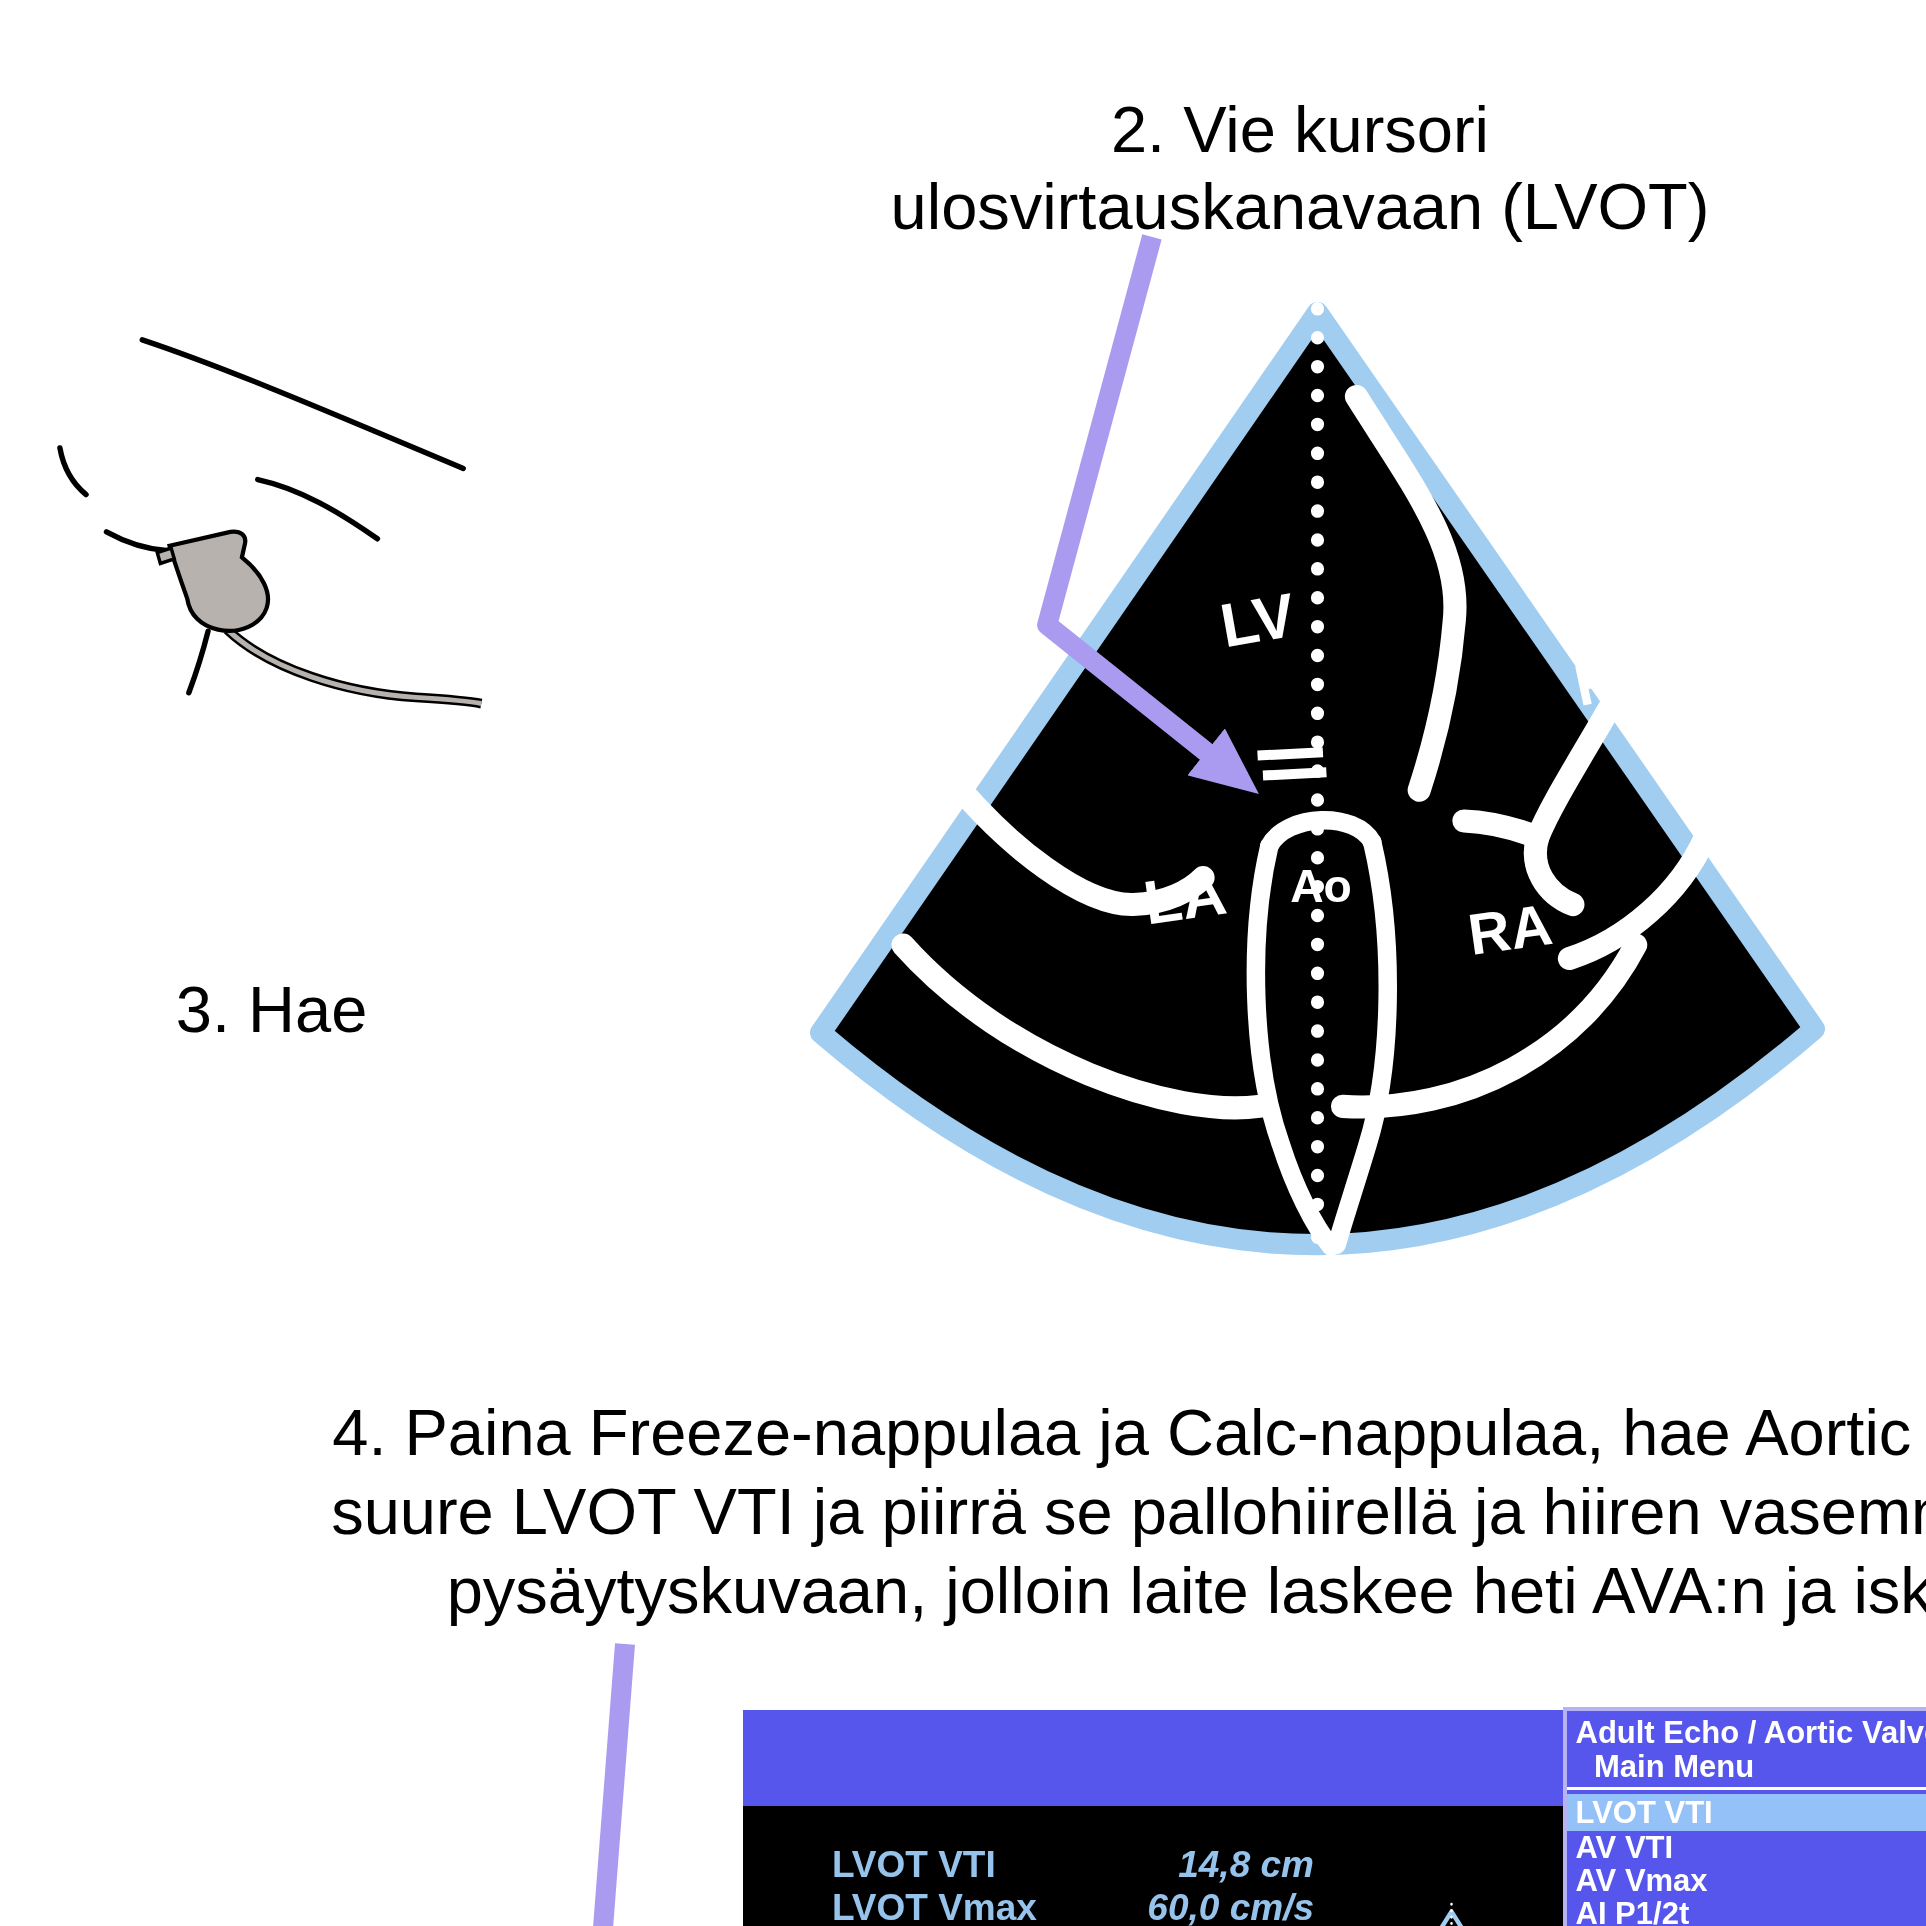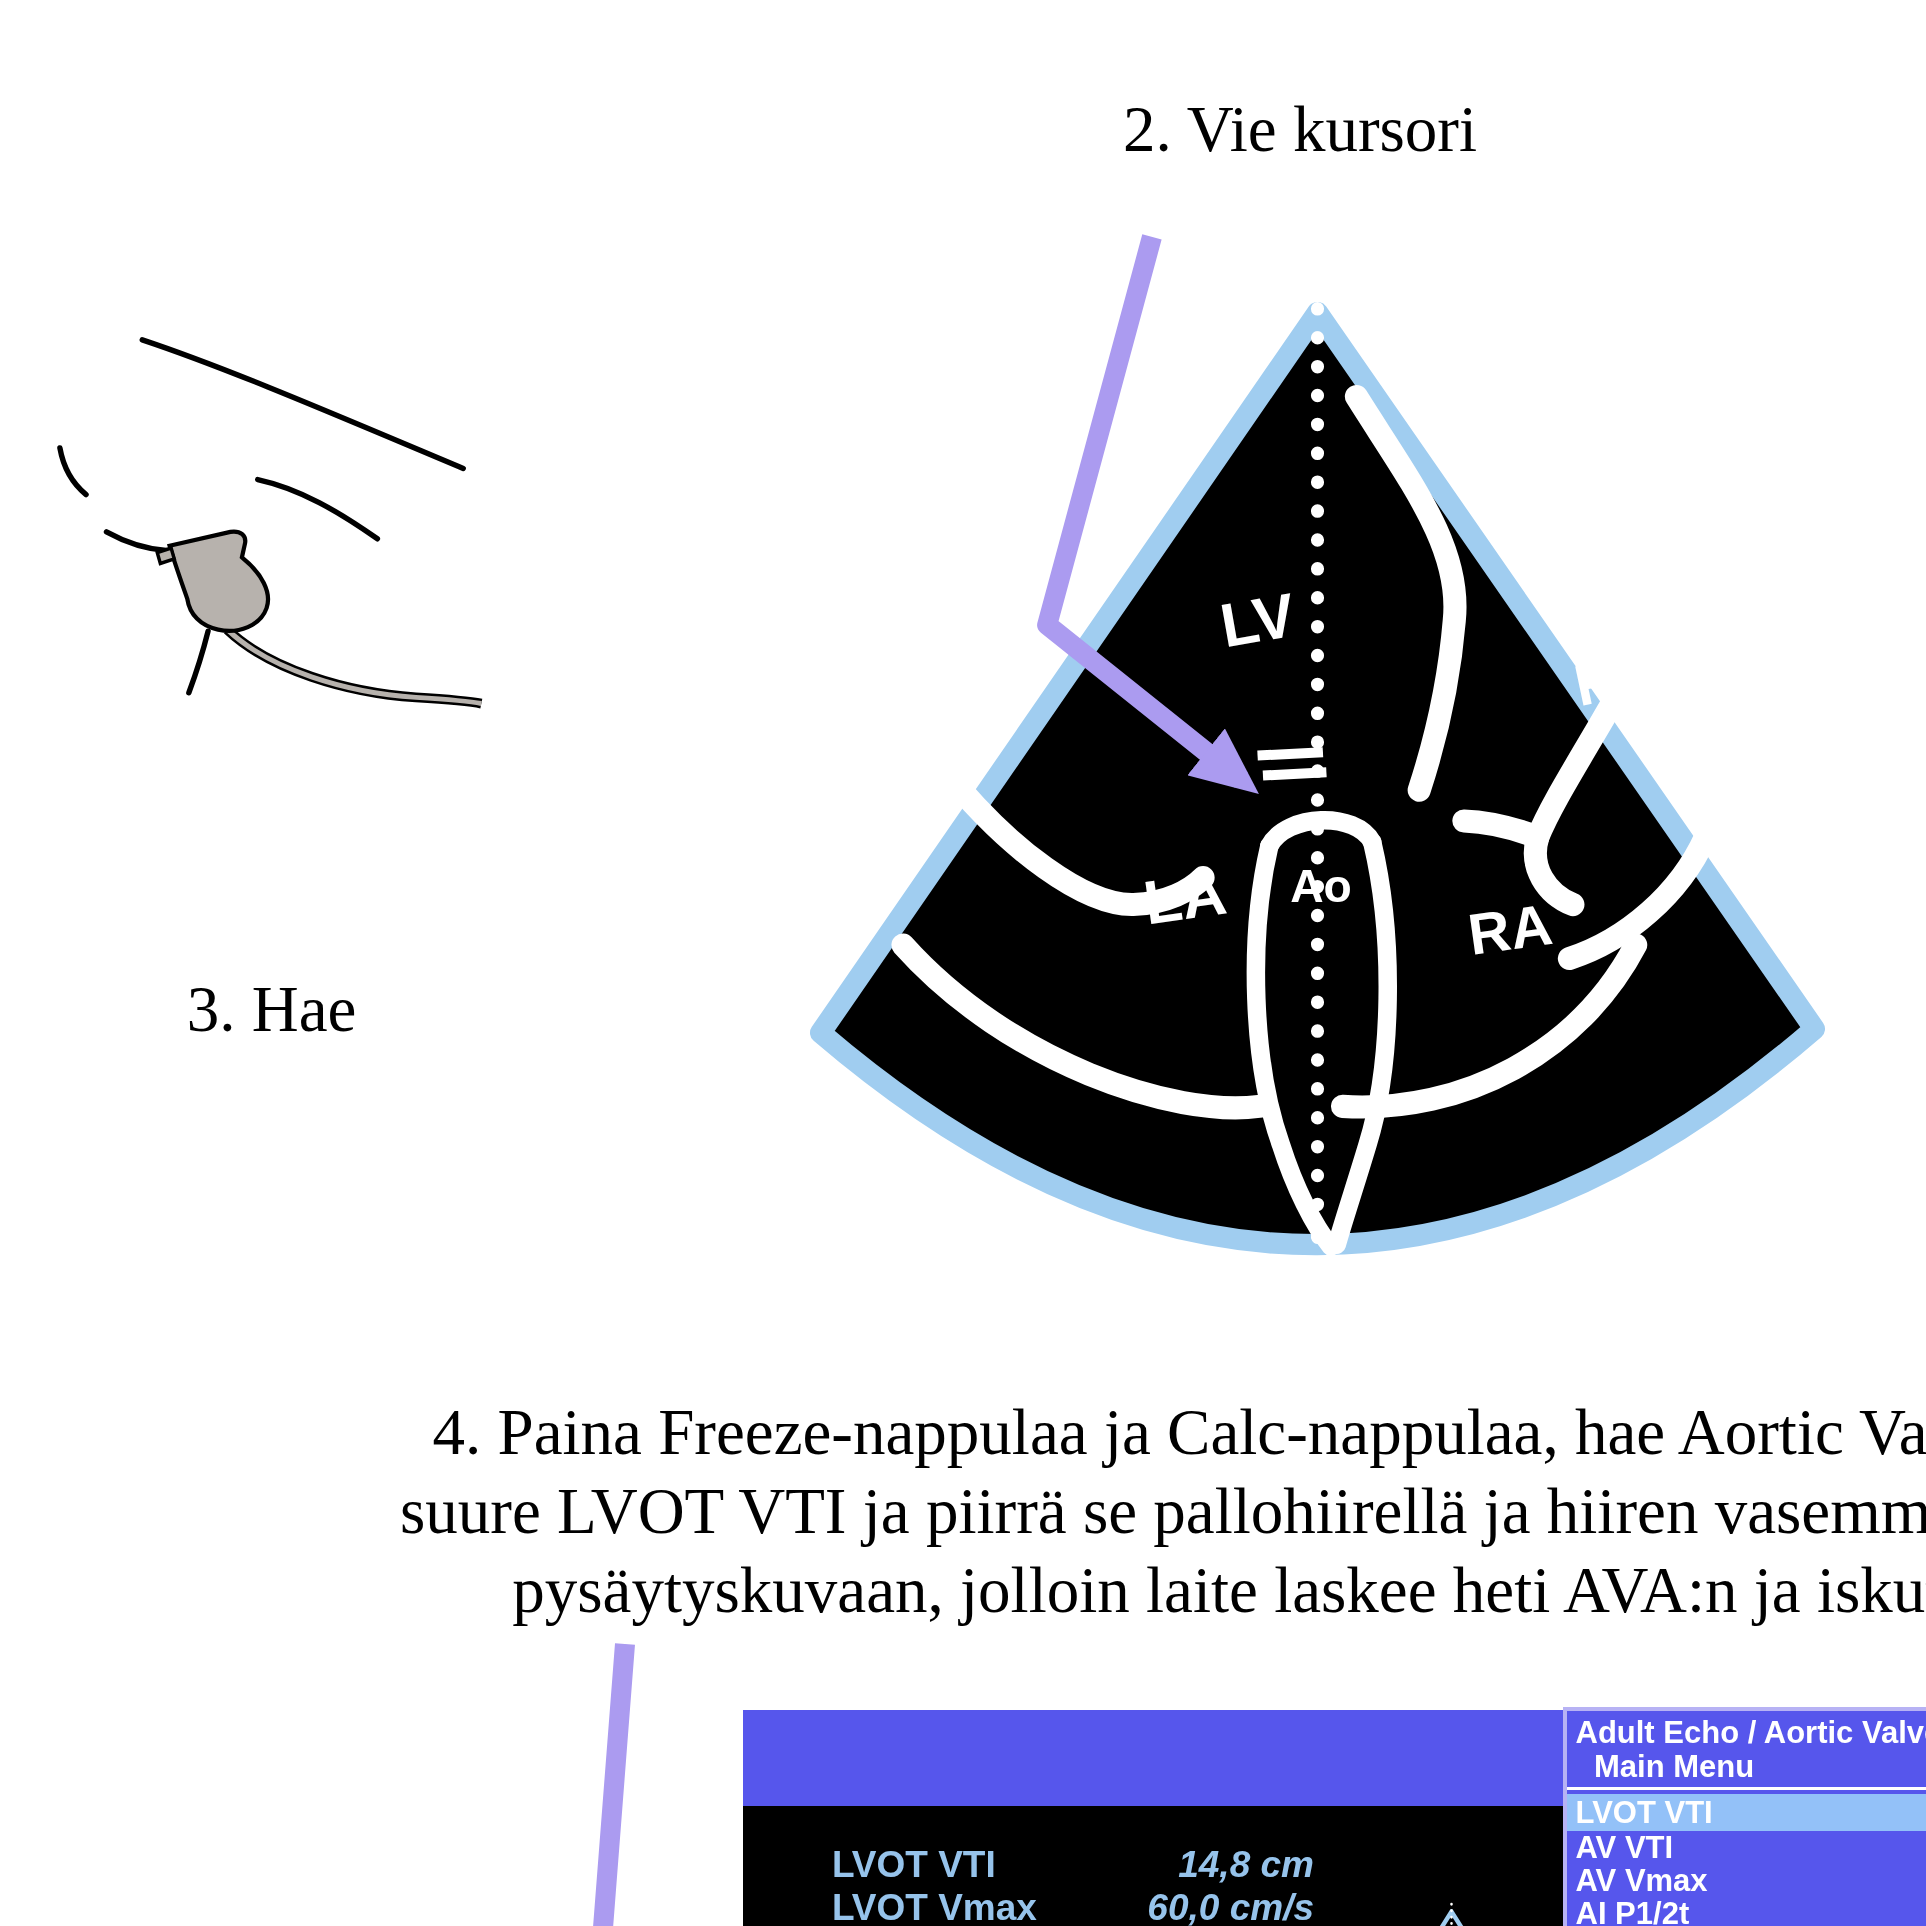--- a/index.html
+++ b/index.html
@@ -1,19 +1,19 @@
 <!DOCTYPE html>
 <html style="font-size:6.2px"><head>
 <meta charset="utf-8">
 <style>
   html,body{margin:0;padding:0;}
   body{width:2713px;height:2812px;background:#ffffff;position:relative;overflow:hidden;
        font-family:"Liberation Sans", sans-serif;color:#000;}
   .abs{position:absolute;}
-  .caption{font-size:65px;line-height:77px;text-align:center;color:#000;font-family:Liberation Serif, serif;}
+  .caption{font-size:65px;line-height:77px;text-align:center;color:#000;}
   .screen{background:#000;}
   .titlebar{background:#5656ec;}
   .menu{background:#5656ec;border:4.6px solid #b7b2f4;box-sizing:border-box;color:#fff;
         font-weight:bold;font-size:31px;line-height:34px;}
   .menu-pad{padding-left:8.5px;}
   .menu-title2{padding-left:27px;}
   .menu-hr{border-top:3.1px solid #fff;margin-top:3.9px;}
   .menu-sel{background:#93c1f8;margin-top:3.1px;padding-left:8.5px;height:37px;line-height:37px;}
   .menu-item{padding-left:8.5px;height:33px;line-height:33px;}
   .meas{font-weight:bold;font-size:37px;color:#96c3eb;}
@@ -52,20 +52,21 @@
         <text x="878" y="1619" font-size="160" transform="rotate(-8 878 1619)">LA</text>
         <text x="1720" y="1698" font-size="150" transform="rotate(-8 1720 1698)">RA</text>
         <text x="1249" y="1560" font-size="120">Ao</text>
       </g>
     </g>
   </defs>
 </svg>
 
 <div class="abs caption" style="left:828px;top:91px;width:944px;">
   <div>2. Vie kursori</div>
+  <div>ulosvirtauskanavaan (LVOT)</div>
 </div>
 
 <div class="abs caption" style="left:11.6px;top:971px;width:520px;">
   <div>3. Hae</div>
 </div>
 <div class="abs caption" style="left:154px;top:1393px;width:2404px;line-height:79px;">
   <div>4. Paina Freeze-nappulaa ja Calc-nappulaa, hae Aortic Valve -valikosta</div>
   <div>suure LVOT VTI ja piirrä se pallohiirellä ja hiiren vasemmalla nappulalla</div>
   <div>pysäytyskuvaan, jolloin laite laskee heti AVA:n ja iskutilavuuden</div>
 </div>

